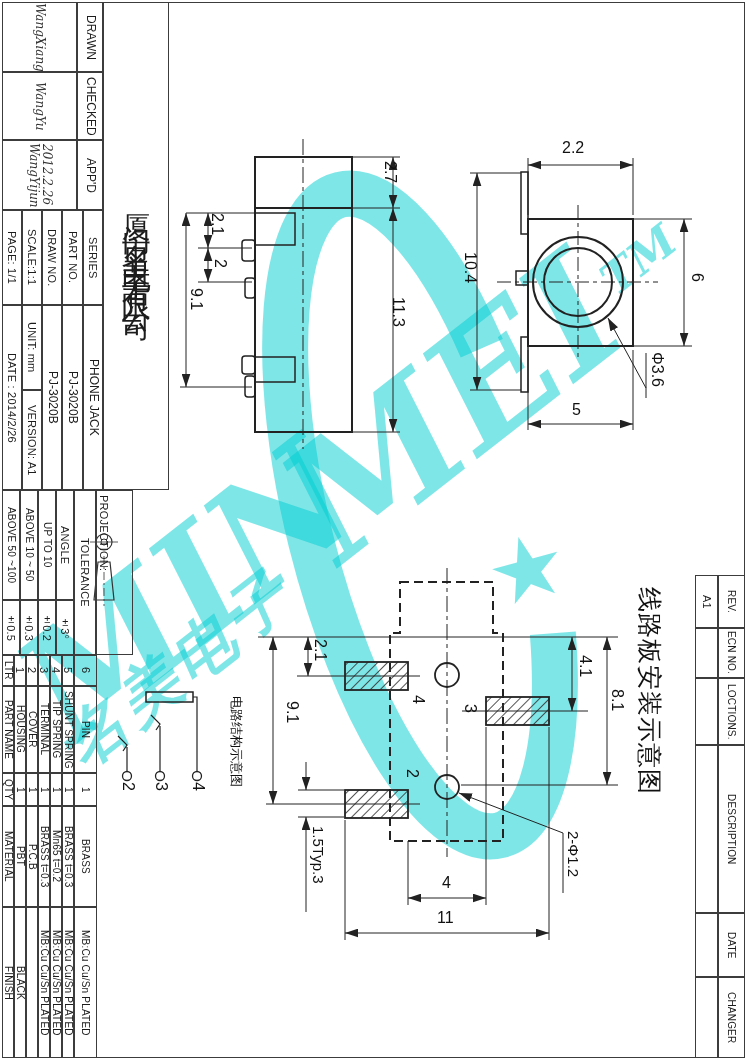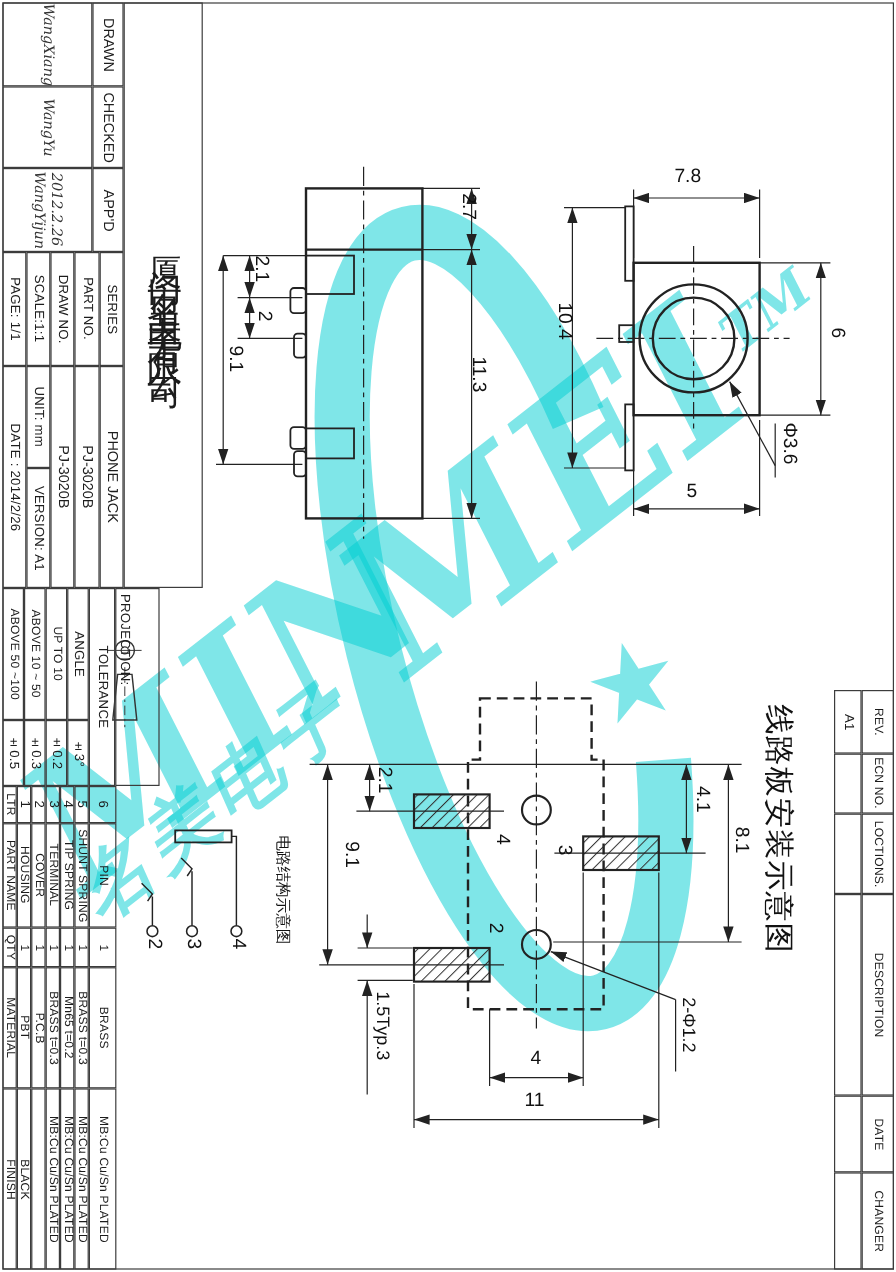--- a/index.html
+++ b/index.html
@@ -251,21 +251,21 @@
   <div class="cell f10 v" style="left:718px;top:745px;width:27px;height:168px;">DESCRIPTION</div>
   <div class="cell f10 v" style="left:718px;top:913px;width:27px;height:64px;">DATE</div>
   <div class="cell f10 v" style="left:718px;top:977px;width:27px;height:81px;">CHANGER</div>
 
   <div class="dim v" style="left:382px;top:161px;">2.7</div>
   <div class="dim v" style="left:390px;top:297px;">11.3</div>
   <div class="dim v" style="left:209px;top:213px;">2.1</div>
   <div class="dim v" style="left:212px;top:259px;">2</div>
   <div class="dim v" style="left:188px;top:288px;">9.1</div>
 
-  <div class="dim" style="left:562px;top:140px;">7.8</div>
+  <div class="dim" style="left:562px;top:140px;">2.2</div>
   <div class="dim v" style="left:462px;top:252px;">10.4</div>
   <div class="dim v" style="left:689px;top:273px;">6</div>
   <div class="dim" style="left:572px;top:402px;">5</div>
   <div class="dim v" style="left:649px;top:352px;">Φ3.6</div>
 
   <div class="dim v" style="left:312px;top:639px;">2.1</div>
   <div class="dim v" style="left:284px;top:701px;">9.1</div>
   <div class="dim v" style="left:577px;top:655px;">4.1</div>
   <div class="dim v" style="left:609px;top:689px;">8.1</div>
   <div class="dim" style="left:442px;top:875px;">4</div>

